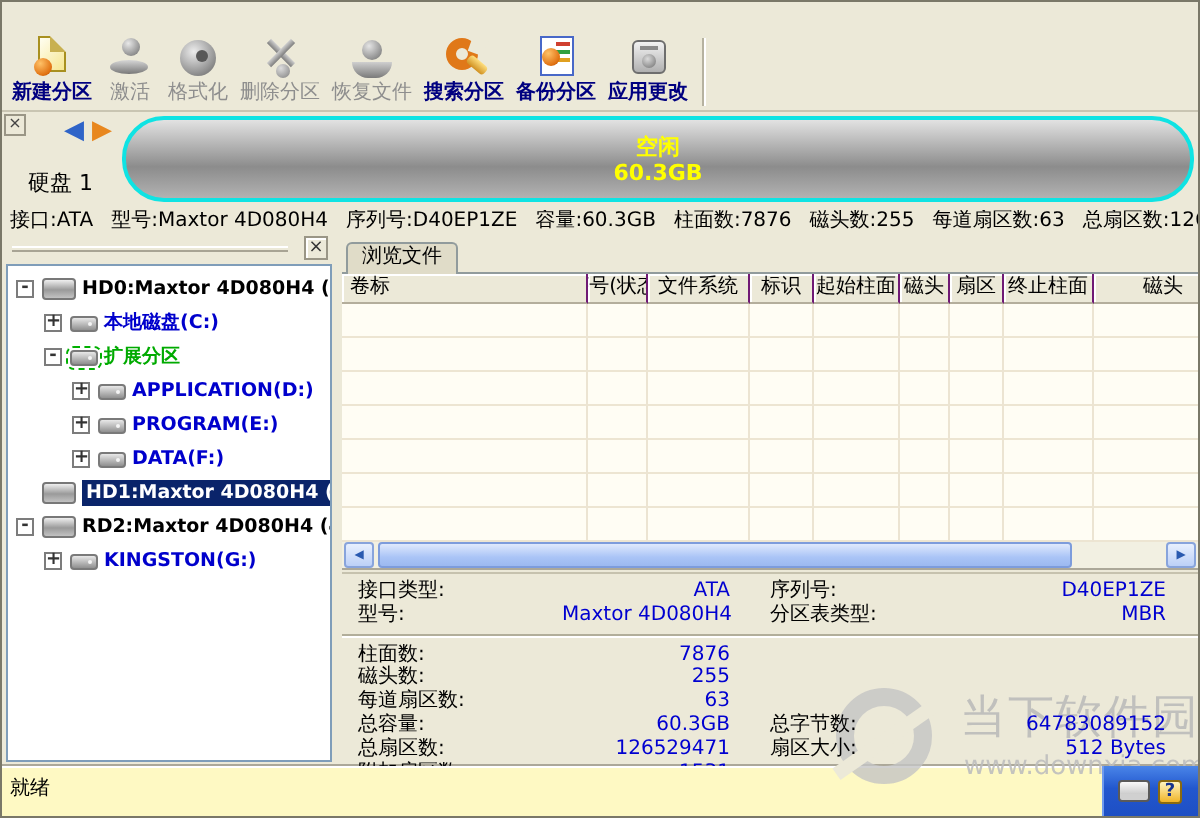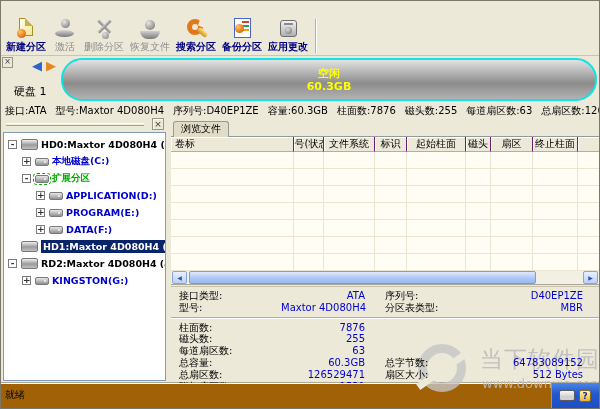--- a/index.html
+++ b/index.html
@@ -125,22 +125,22 @@
     border:1px solid #919b9c; border-bottom:none; border-radius:3px 3px 0 0; white-space:nowrap; }
   .tab.active { background:#ece9d8; box-shadow:inset 1px 1px 0 #fff; position:relative; top:1px; }
   .tab.inactive { background:#e0dcc8; padding-top:1px; padding-bottom:2px; top:1px; position:relative; }
   .thead { position:absolute; top:20px; left:0; right:0; height:16px; display:flex;
     background:#ece9d8; border-top:1px solid #919b9c; overflow:hidden; }
   .th { flex:none; font-size:10px; line-height:14px; display:flex; align-items:center;
     justify-content:center; white-space:nowrap; overflow:hidden;
     border-right:1px solid #701a75; border-bottom:1px solid #b4ae9c;
     box-shadow:inset 1px 1px 0 #fff; }
   .th.left { justify-content:flex-start; padding-left:4px; }
-  .c0{width:123px}.c1{width:30px}.c2{width:51px}.c3{width:32px}.c4{width:59px}
-  .c5{width:25px}.c6{width:42px}.c7{width:45px}.c8{width:70px}
+  .c0{width:123px}.c1{width:30px}.c2{width:51px}.c3{width:32px}.c4{width:43px}
+  .c5{width:25px}.c6{width:27px}.c7{width:45px}.c8{width:70px}
   .tbody { position:absolute; top:36px; left:0; right:0; height:119px; display:flex; overflow:hidden;
     background:repeating-linear-gradient(#fffdf4 0px, #fffdf4 16px, #ede5d2 16px, #ede5d2 17px); }
   .col { flex:none; height:100%; border-right:1px solid #ece4d2; }
 
   
   .hscroll { position:absolute; top:155px; left:0; right:0; height:14px;
     background:#f2f0e2; border-bottom:1px solid #aca899; }
   .sbtn { position:absolute; top:0; width:15px; height:13px;
     background:linear-gradient(#e8f0fe,#bcd0f8); border:1px solid #88a4dc; border-radius:2px;
     color:#2a5ab0; font-size:6px; line-height:11px; text-align:center; }
@@ -166,21 +166,21 @@
     border:9px solid rgba(196,196,196,.8); border-radius:50%; }
   .wm-logo::after { content:""; position:absolute; left:-14px; top:14px; width:58px; height:7px;
     background:#ece9d8; transform:rotate(-35deg); }
   .wm-name { position:absolute; left:64px; top:3px; font-size:23px; line-height:26px;
     color:rgba(185,185,185,.85); letter-spacing:1px; white-space:nowrap; }
   .wm-url { position:absolute; left:66px; top:33px; font-size:13px; color:rgba(190,190,190,.9); }
 
   
   .statusbar { position:absolute; bottom:0; left:0; right:0; height:25px;
     border-top:1px solid #fff; box-shadow:0 -1px 0 #aca899;
-    font-size:10px; line-height:12px; padding:5px 0 0 4px; background:#a16207; }
+    font-size:10px; line-height:12px; padding:5px 0 0 4px; background:#fef9c3; }
   .taskbar { position:absolute; right:0; bottom:0; width:48px; height:25px; z-index:10;
     background:linear-gradient(#4a85e8,#2257ce 45%,#1e4fc4);
     border-left:1px solid #6f9bef; display:flex; align-items:center; gap:4px; padding-left:7px; }
   .kb-icon { width:16px; height:11px; border-radius:2px; border:1px solid #5a5a5a;
     background:linear-gradient(#fafafa,#b6b6b6);
     box-shadow:inset 0 -3px 0 #d0d0d0; }
   .help-icon { width:12px; height:12px; border:1px solid #8a6a10; border-radius:2px;
     background:linear-gradient(#fff4c0,#f0b428); color:#16328c; font-weight:bold;
     font-size:9px; line-height:11px; text-align:center; }
 </style>
@@ -200,20 +200,27 @@
     </div>
     <div class="tbtn off">
       <span class="ic">
           <i class="i-head"></i>
           <i class="i-swoosh"></i>
         </span>
       <span class="lbl">激活</span>
     </div>
     <div class="tbtn off">
       <span class="ic">
+          <i class="i-sphere"></i>
+          <i class="i-hole"></i>
+        </span>
+      <span class="lbl">格式化</span>
+    </div>
+    <div class="tbtn off">
+      <span class="ic">
           <i class="i-x1"></i>
           <i class="i-x2"></i>
           <i class="i-ball-s"></i>
         </span>
       <span class="lbl">删除分区</span>
     </div>
     <div class="tbtn off">
       <span class="ic">
           <i class="i-ball-m"></i>
           <i class="i-hand"></i>

